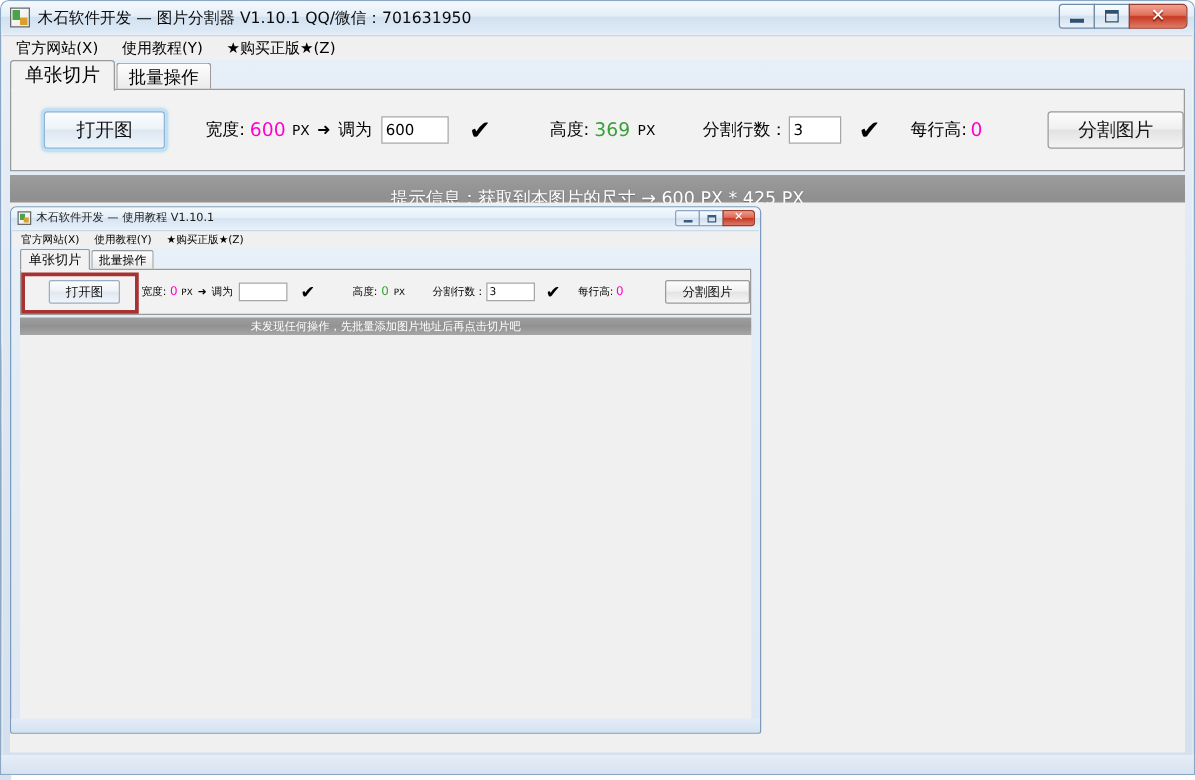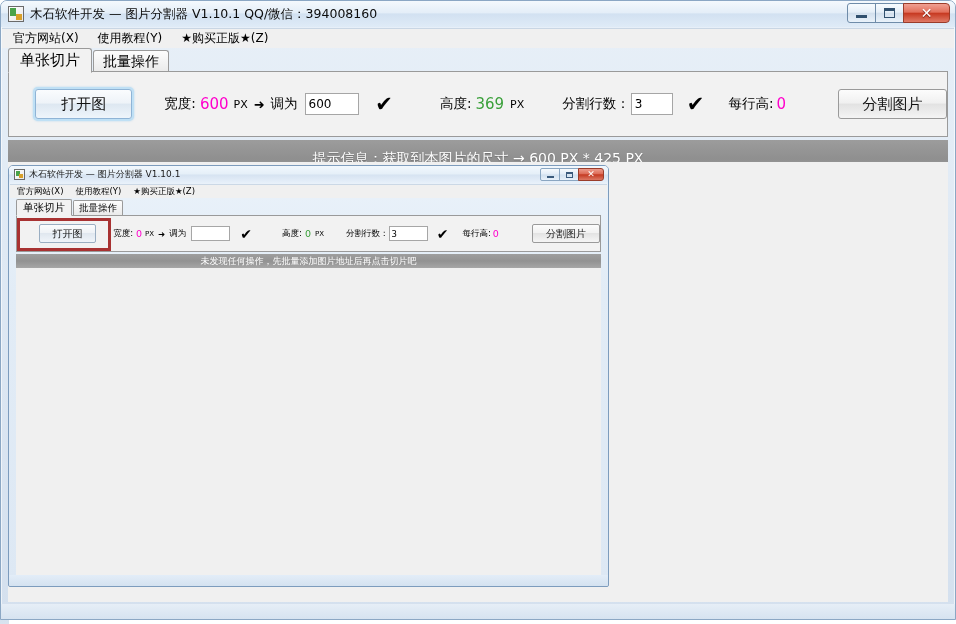--- a/index.html
+++ b/index.html
@@ -455,21 +455,21 @@
 
   <div class="photo-sliver2"></div>
 
   <div class="win-outer">
     <div class="win-frame"></div>
 
     <div class="titlebar">
       <div class="title-icon">
         <div class="appicon"></div>
       </div>
-      <div class="title-text">木石软件开发 — 图片分割器 V1.10.1    QQ/微信：394008160</div>
+      <div class="title-text">木石软件开发 — 图片分割器 V1.10.1    QQ/微信：701631950</div>
       <div class="title-buttons">
         <div class="tbtn">
           <div class="glyph-min"></div>
         </div>
         <div class="tbtn">
           <div class="glyph-max"></div>
         </div>
         <div class="tbtn close">
           <span class="glyph-close">✕</span>
         </div>
@@ -522,21 +522,21 @@
     <div class="outer-bottom-strip"></div>
   </div>
 
   <div class="win-inner">
     <div class="inner-frame"></div>
 
     <div class="inner-titlebar">
       <div class="inner-title-icon">
         <div class="appicon"></div>
       </div>
-      <div class="inner-title-text">木石软件开发 — 图片分割器 V1.10.1</div>
+      <div class="inner-title-text">木石软件开发 — 使用教程 V1.10.1</div>
       <div class="inner-title-buttons">
         <div class="itbtn">
           <div class="iglyph-min"></div>
         </div>
         <div class="itbtn">
           <div class="iglyph-max"></div>
         </div>
         <div class="itbtn close">
           <span class="iglyph-close">✕</span>
         </div>

